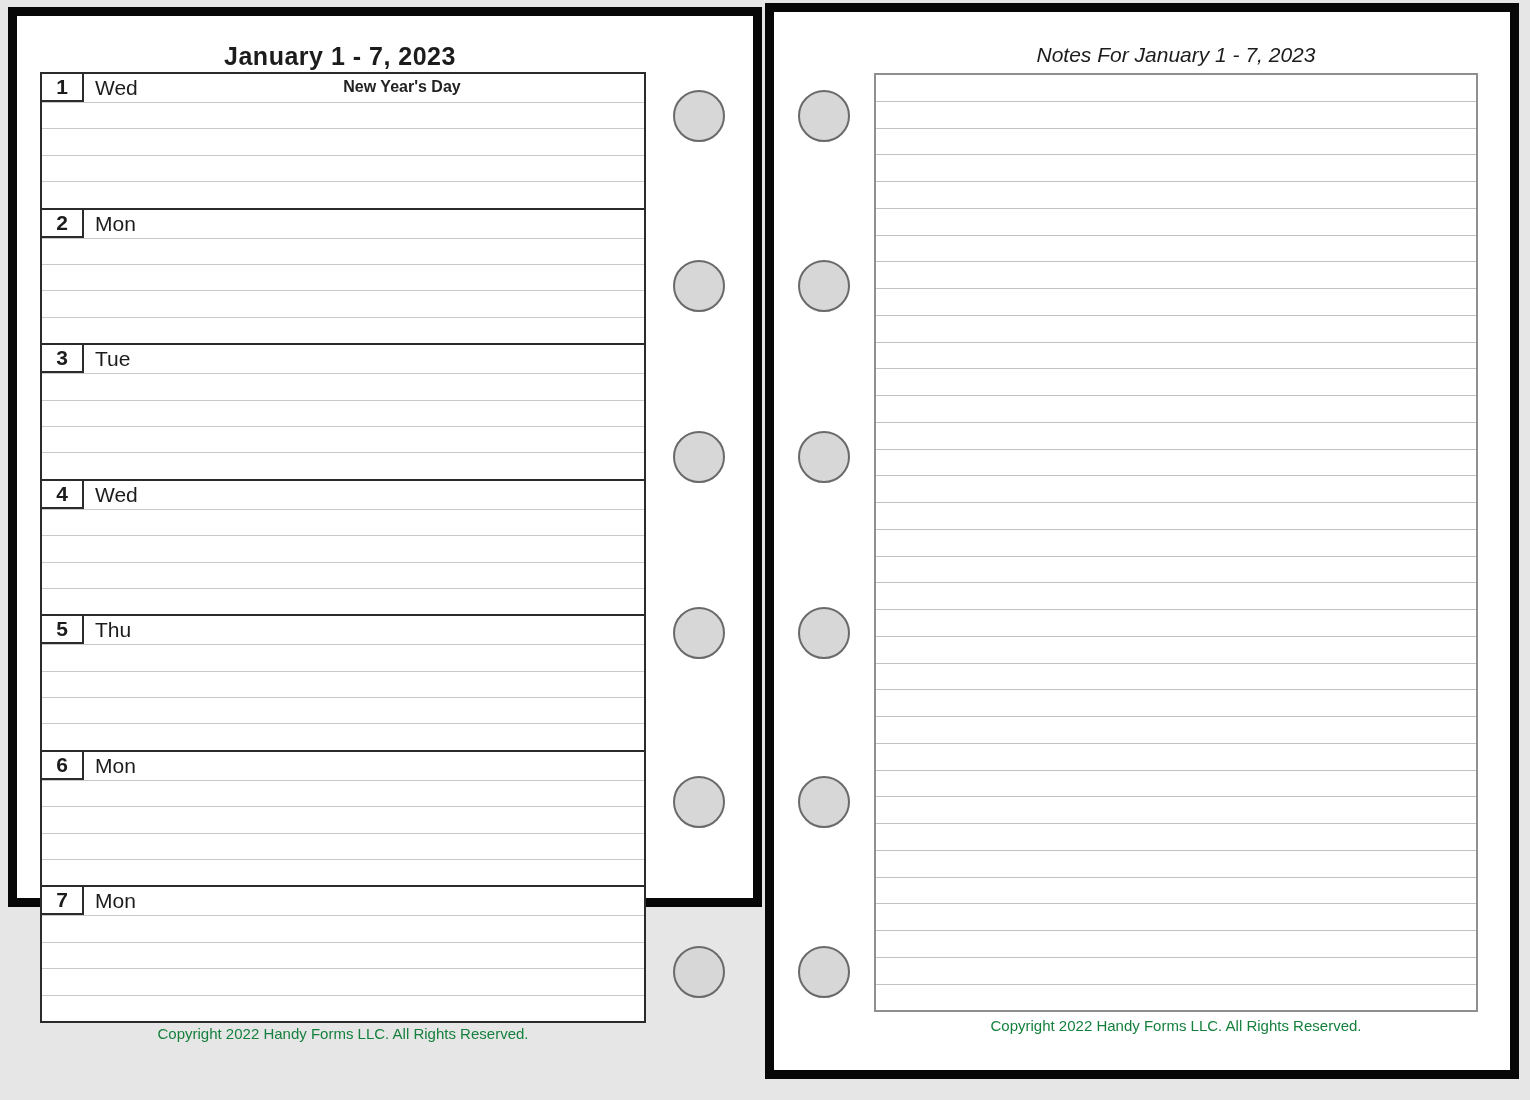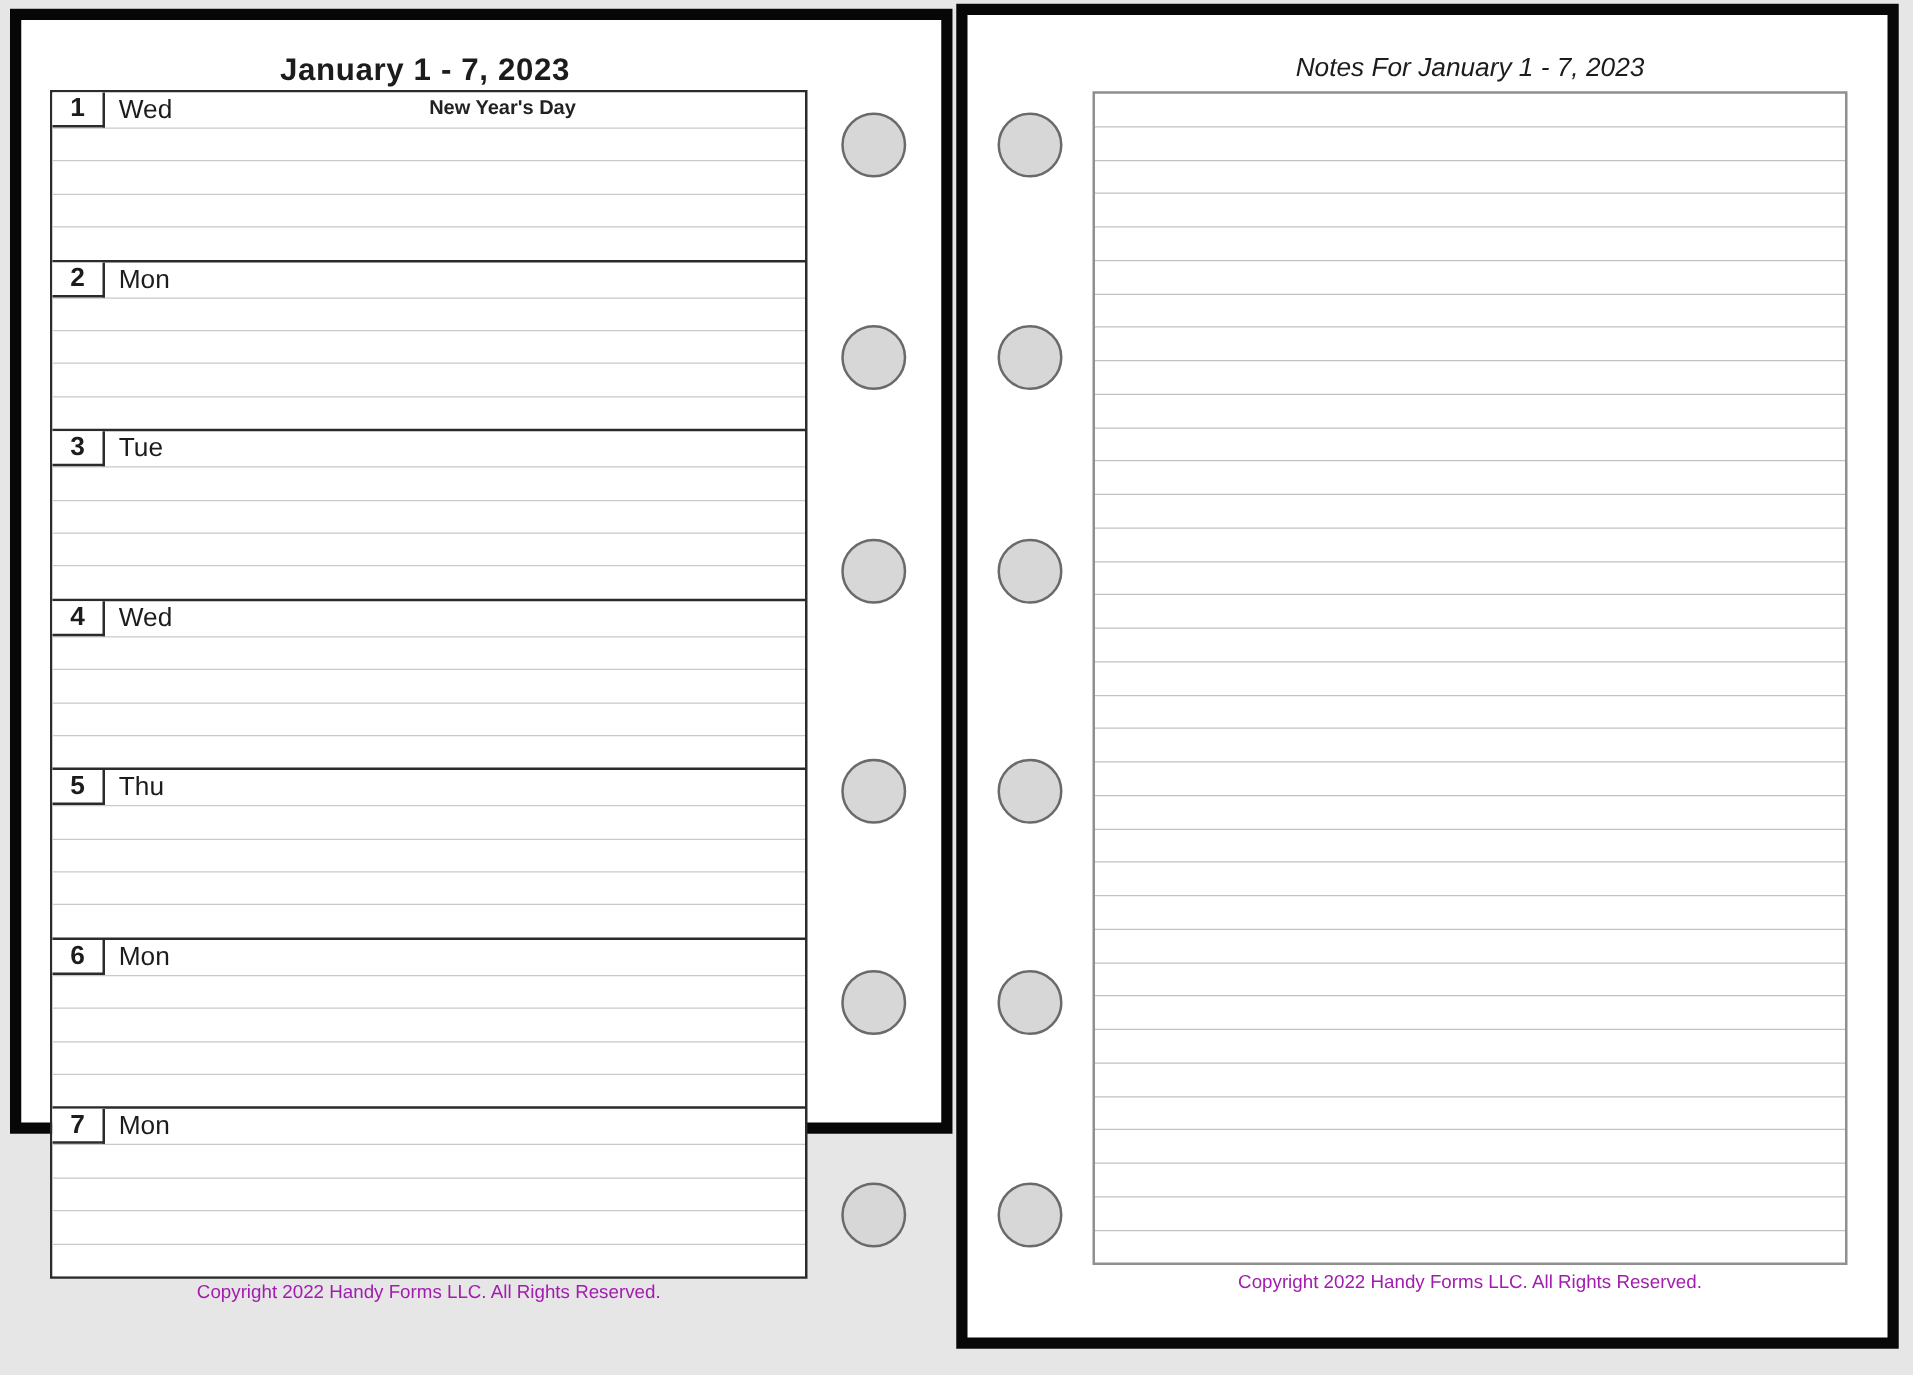--- a/index.html
+++ b/index.html
@@ -64,21 +64,21 @@
   .notes-box {
     position:absolute; left:100px; top:61px; width:604px; height:939px;
     border:2px solid #8f8f8f; box-sizing:border-box;
     display:flex; flex-direction:column; background:#fff;
   }
   .note-row { flex:1; }
   .note-row:not(:last-child) { border-bottom:1px solid #c2c2c2; }
 
   .copyright {
     position:absolute; text-align:center;
-    font-size:15px; color:#a21caf; white-space:nowrap;
+    font-size:15px; color:#15803d; white-space:nowrap;
   }
   #left-page  .copyright { left:23px;  top:1009px; width:606px; }
   #right-page .copyright { left:100px; top:1005px; width:604px; }
 
   
   .hole-col { position:absolute; top:0; width:52px; height:1100px; z-index:5; }
   #holes-left  { left:673px; }
   #holes-right { left:798px; }
   .hole {
     position:absolute; left:0; width:52px; height:52px;

